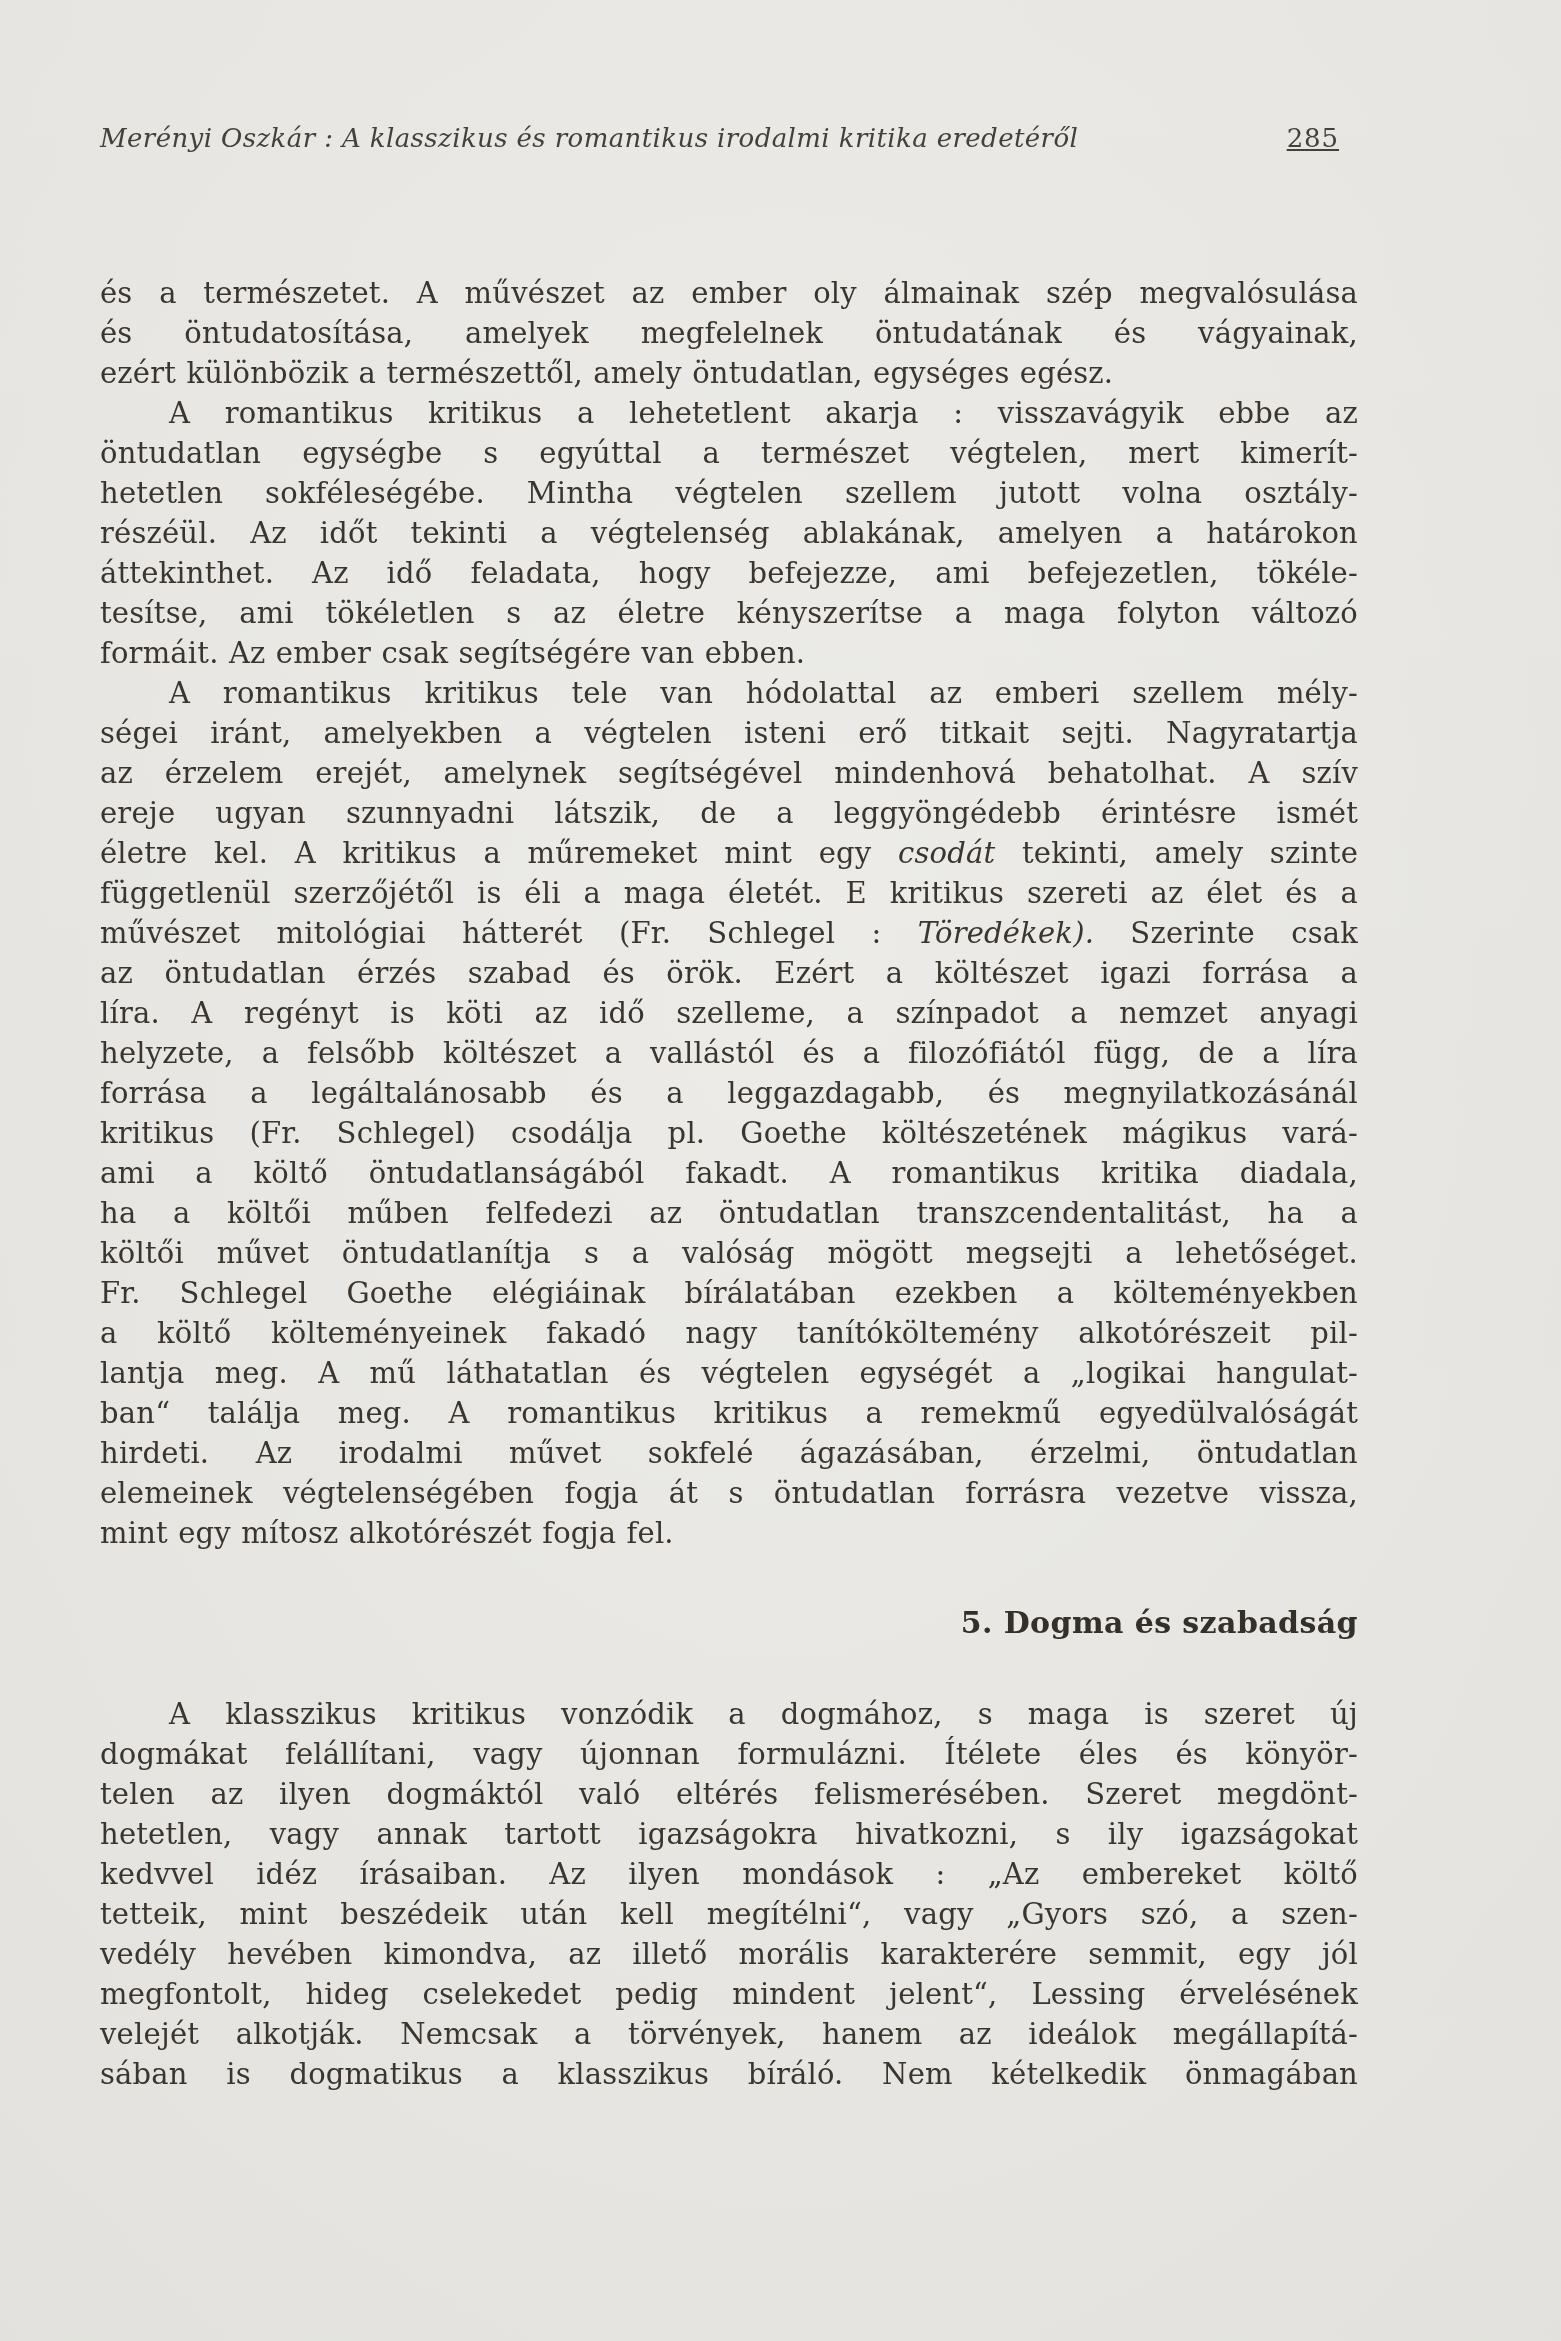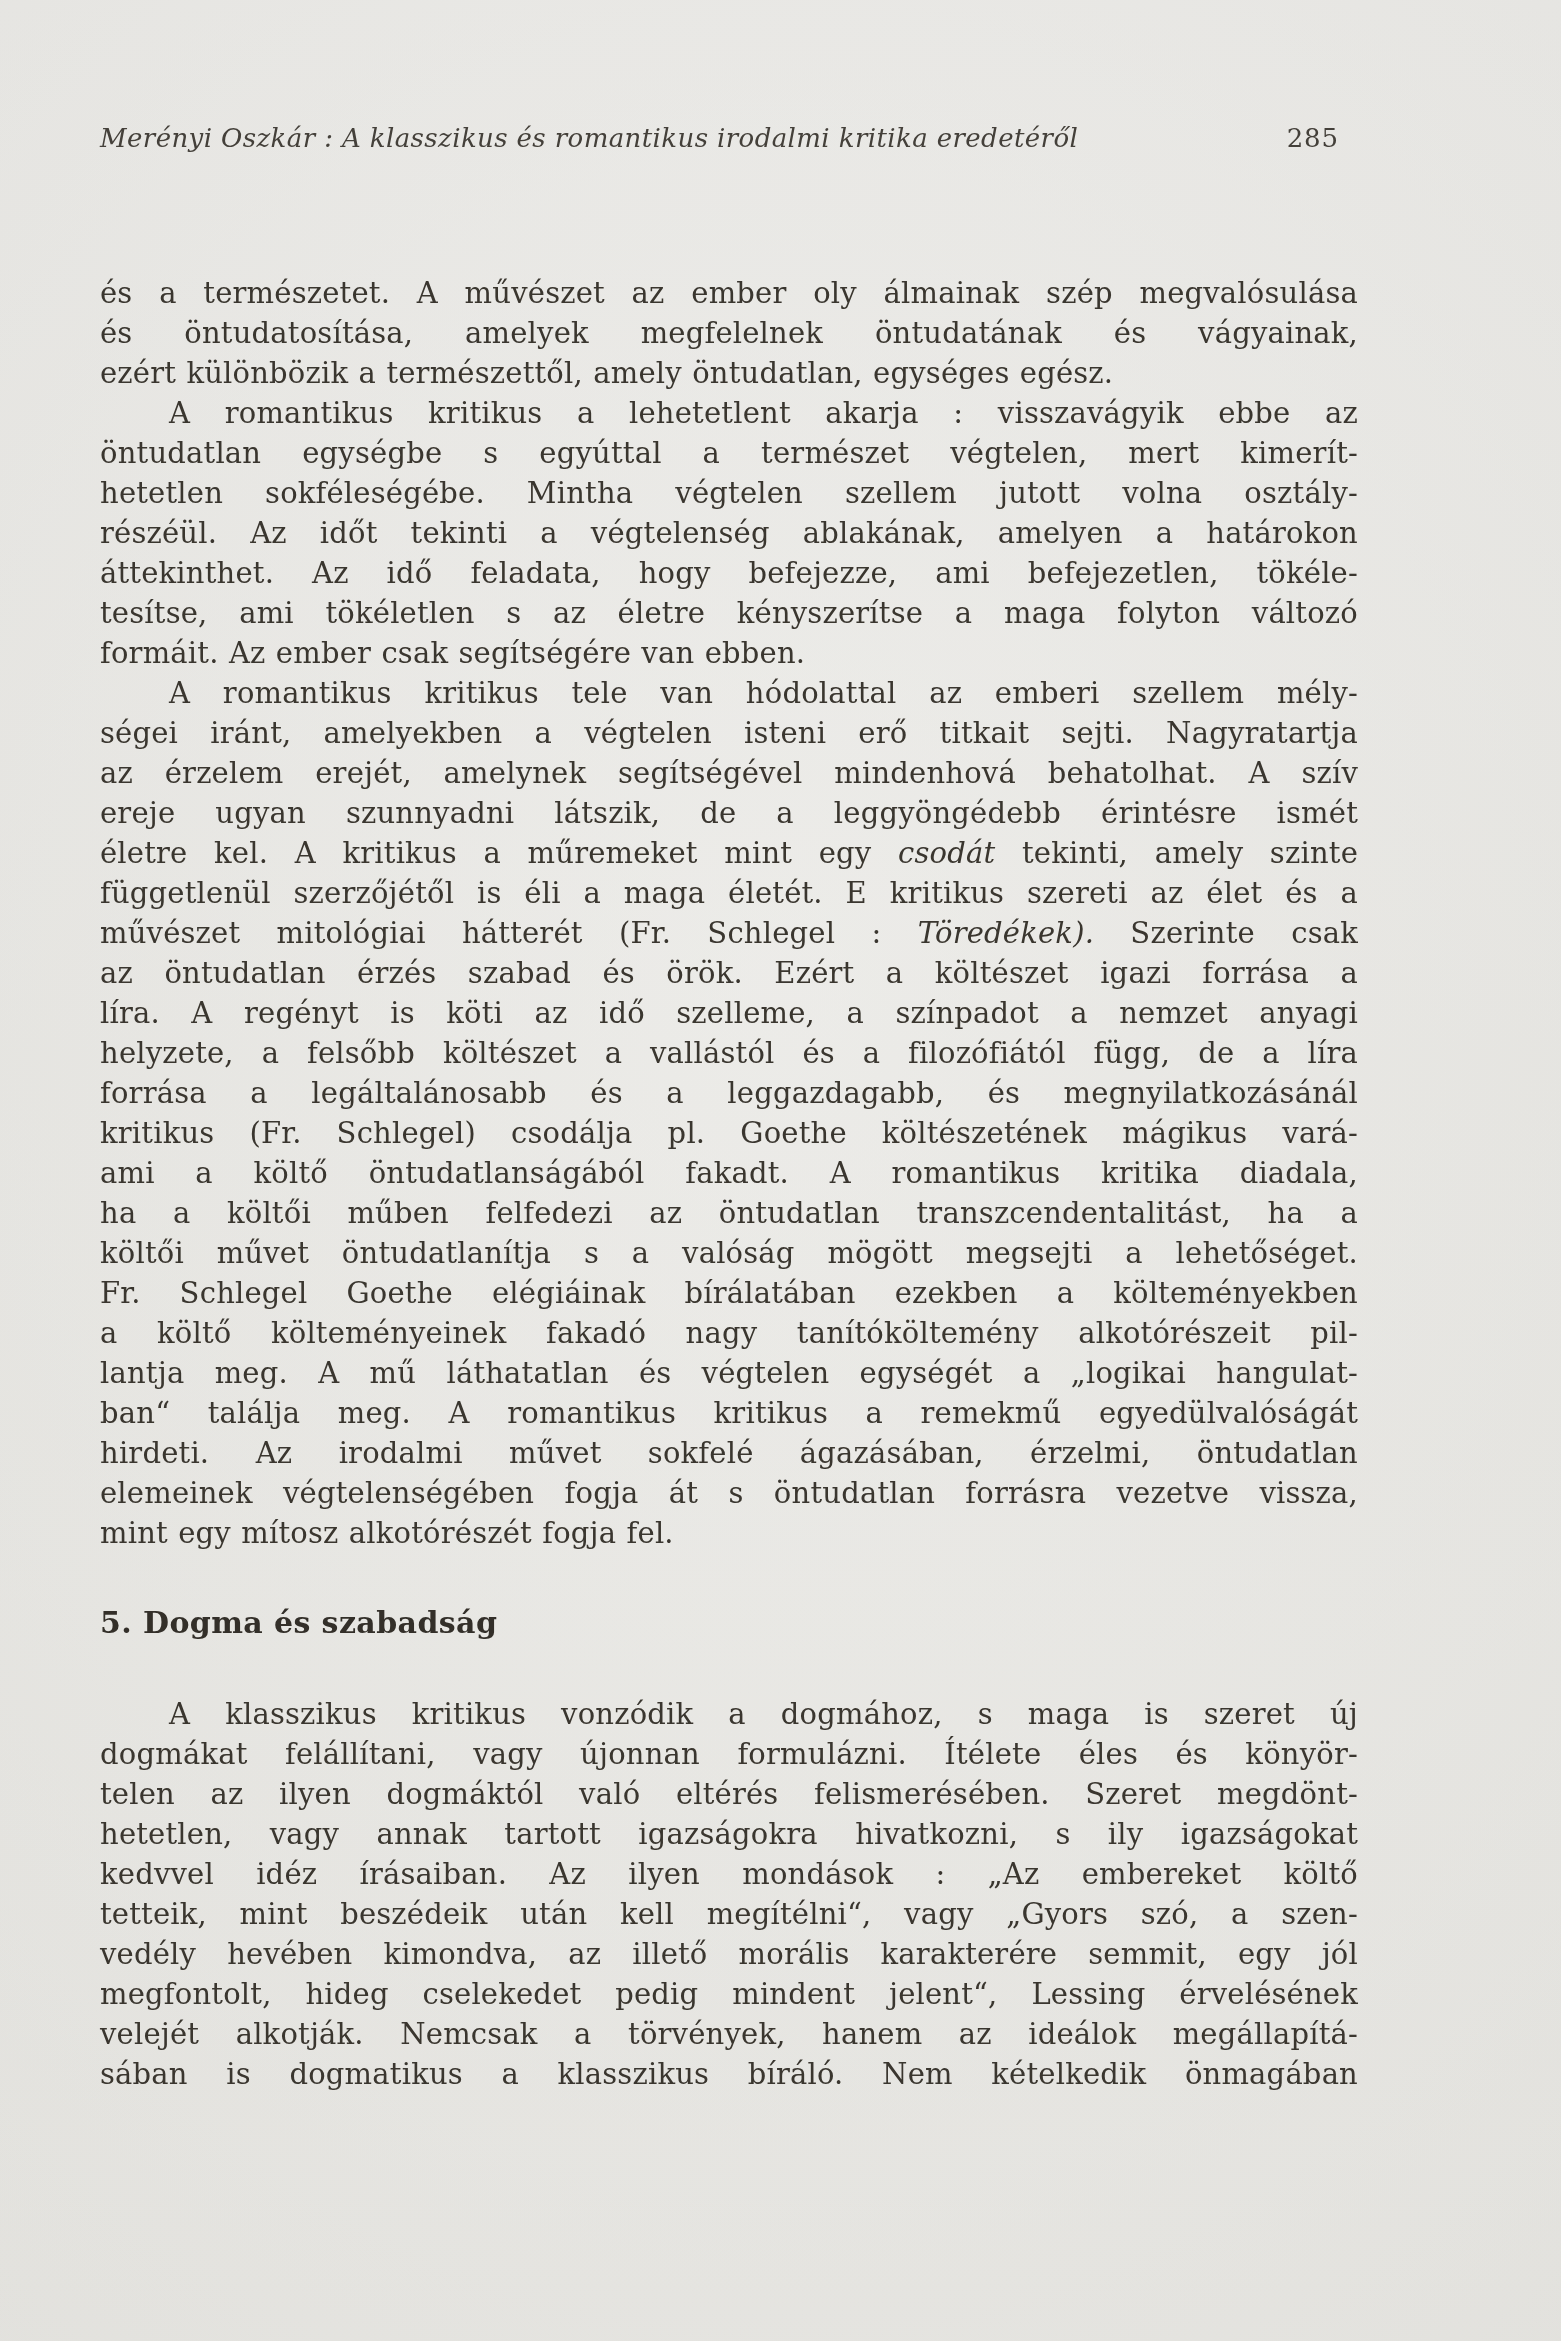--- a/index.html
+++ b/index.html
@@ -31,20 +31,21 @@
     color: #44403a;
   }
   .running-title {
     font-style: italic;
     letter-spacing: 0.4px;
   }
   .page-number {
     font-style: normal;
     padding-right: 19px;
     letter-spacing: 0.9px;
+    text-decoration: underline;
   }
   .text-block {
     position: absolute;
     top: 273px;
     left: 100px;
     width: 1258px;
   }
   .paragraph {
     margin: 0;
     padding: 0;
@@ -60,21 +61,21 @@
     color: #3a362f;
   }
   .line.last {
     text-align-last: left;
   }
   .line.indent {
     text-indent: 69px;
   }
   .section-heading {
     margin: 52px 0 54px 0;
-    text-align: left;
+    text-align: right;
     font-size: 30px;
     font-weight: bold;
     letter-spacing: 0.4px;
     color: #332f29;
   }
 </style>
 </head>
 <body>
 
 <div class="page">

